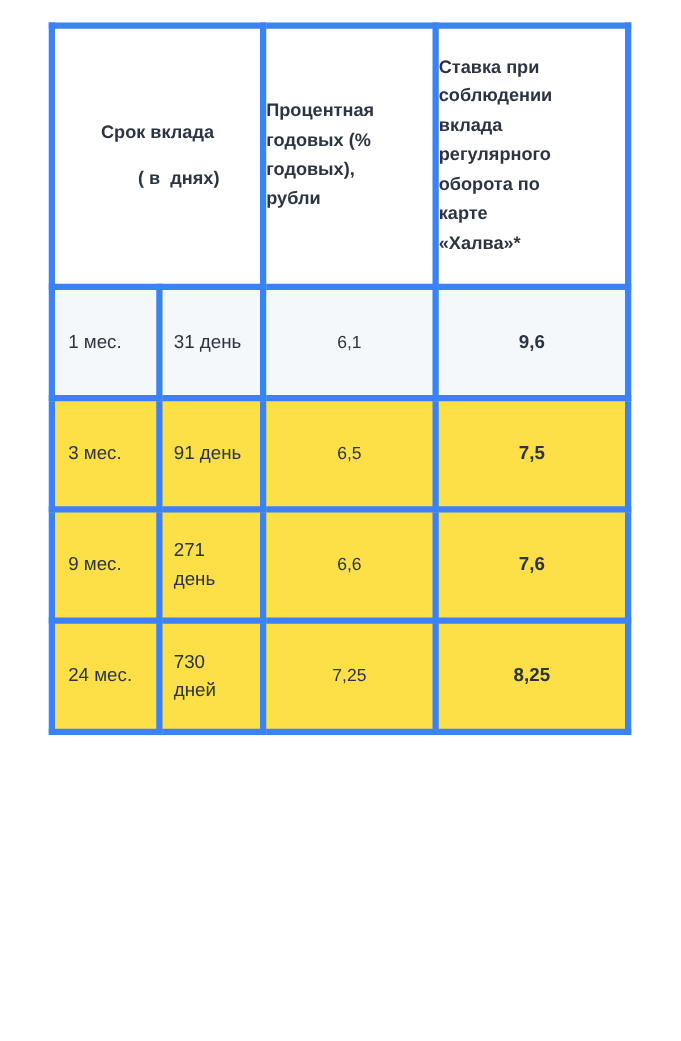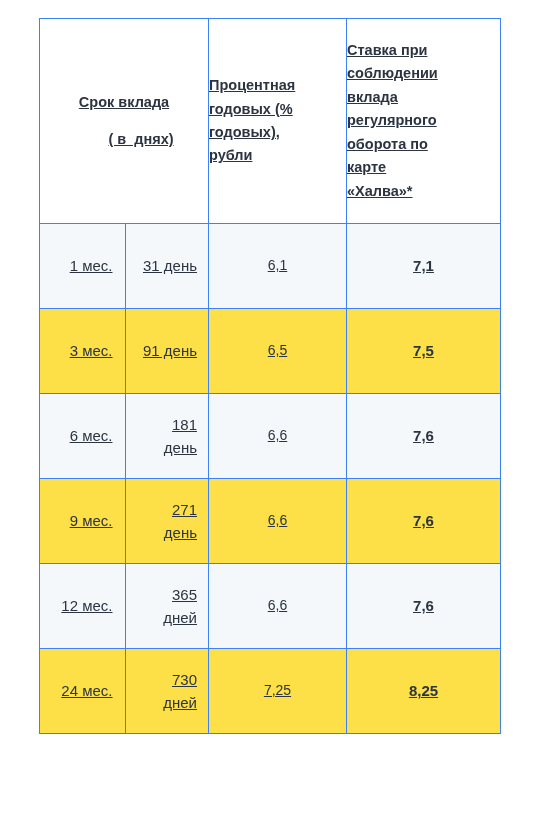--- a/index.html
+++ b/index.html
@@ -36,25 +36,24 @@
     background: #ffffff;
   }
 
   table.rates-table col.c1 { width: 86px; }
   table.rates-table col.c2 { width: 83px; }
   table.rates-table col.c3 { width: 138px; }
   table.rates-table col.c4 { width: 154px; }
 
   table.rates-table th,
   table.rates-table td {
-    border: 1px solid #3b82f6;
+    border: 5px solid #3b82f6;
     padding: 0;
     vertical-align: middle;
     color: #2b3440;
-    text-decoration: underline;
   }
 
   
   thead tr.head-row th {
     background: #ffffff;
     height: 204px;
     font-weight: bold;
     font-size: 14.5px;
     line-height: 1.62;
     text-align: left;
@@ -118,21 +117,21 @@
     font-weight: bold;
     font-size: 15px;
   }
 
   
   td.cell-months .inner,
   td.cell-days .inner {
     max-width: 60px;
     margin: 0 auto;
     display: block;
-    text-align: right;
+    text-align: left;
   }
 </style>
 </head>
 <body>
 
 <div class="page">
   <div class="rates-table-wrap">
     <table class="rates-table">
       <colgroup>
         <col class="c1">
@@ -165,58 +164,38 @@
       </thead>
       <tbody id="rates-body">
           <tr class="tinted">
             <td class="cell-months">
               <span class="inner">1 мес.</span>
             </td>
             <td class="cell-days">
               <span class="inner">31 день</span>
             </td>
             <td class="cell-rate"><span class="inner">6,1</span></td>
-            <td class="cell-halva"><span class="inner">7,1</span></td>
+            <td class="cell-halva"><span class="inner">9,6</span></td>
           </tr>
           <tr class="plain">
             <td class="cell-months">
               <span class="inner">3 мес.</span>
             </td>
             <td class="cell-days">
               <span class="inner">91 день</span>
             </td>
             <td class="cell-rate"><span class="inner">6,5</span></td>
             <td class="cell-halva"><span class="inner">7,5</span></td>
           </tr>
-          <tr class="tinted">
-            <td class="cell-months">
-              <span class="inner">6 мес.</span>
-            </td>
-            <td class="cell-days">
-              <span class="inner">181 день</span>
-            </td>
-            <td class="cell-rate"><span class="inner">6,6</span></td>
-            <td class="cell-halva"><span class="inner">7,6</span></td>
-          </tr>
           <tr class="plain">
             <td class="cell-months">
               <span class="inner">9 мес.</span>
             </td>
             <td class="cell-days">
               <span class="inner">271 день</span>
-            </td>
-            <td class="cell-rate"><span class="inner">6,6</span></td>
-            <td class="cell-halva"><span class="inner">7,6</span></td>
-          </tr>
-          <tr class="tinted">
-            <td class="cell-months">
-              <span class="inner">12 мес.</span>
-            </td>
-            <td class="cell-days">
-              <span class="inner">365 дней</span>
             </td>
             <td class="cell-rate"><span class="inner">6,6</span></td>
             <td class="cell-halva"><span class="inner">7,6</span></td>
           </tr>
           <tr class="plain">
             <td class="cell-months">
               <span class="inner">24 мес.</span>
             </td>
             <td class="cell-days">
               <span class="inner">730 дней</span>

